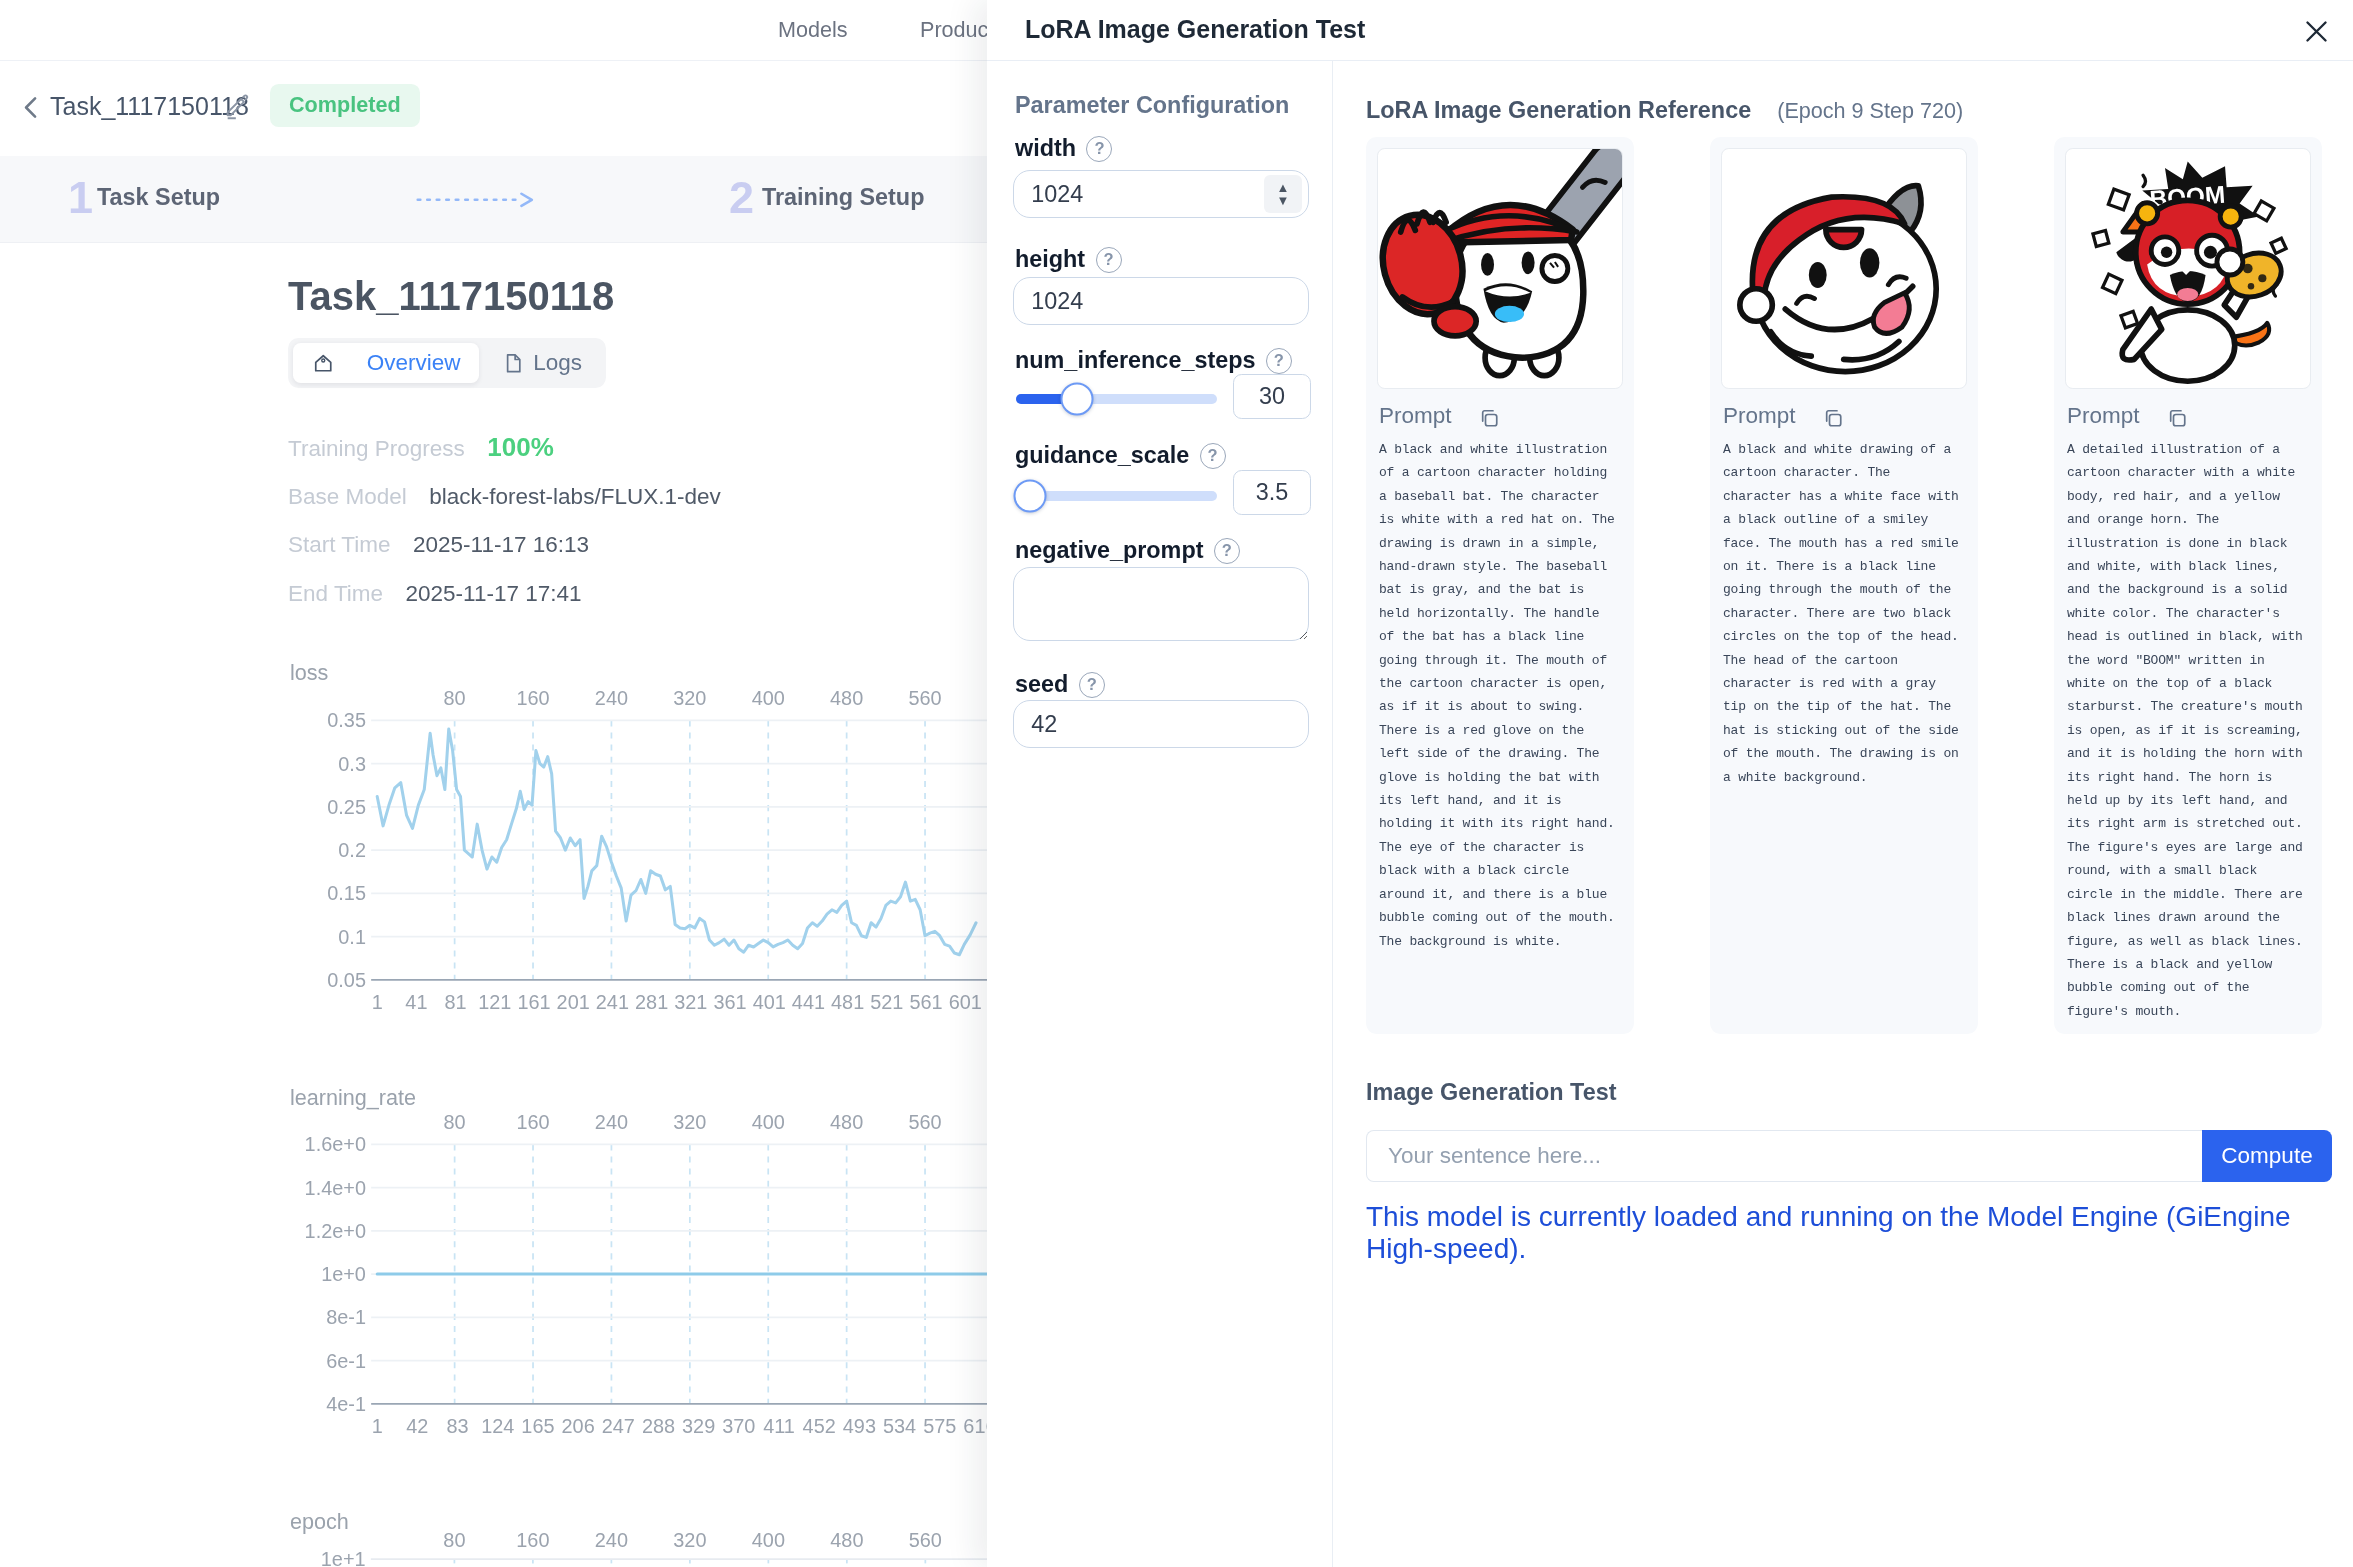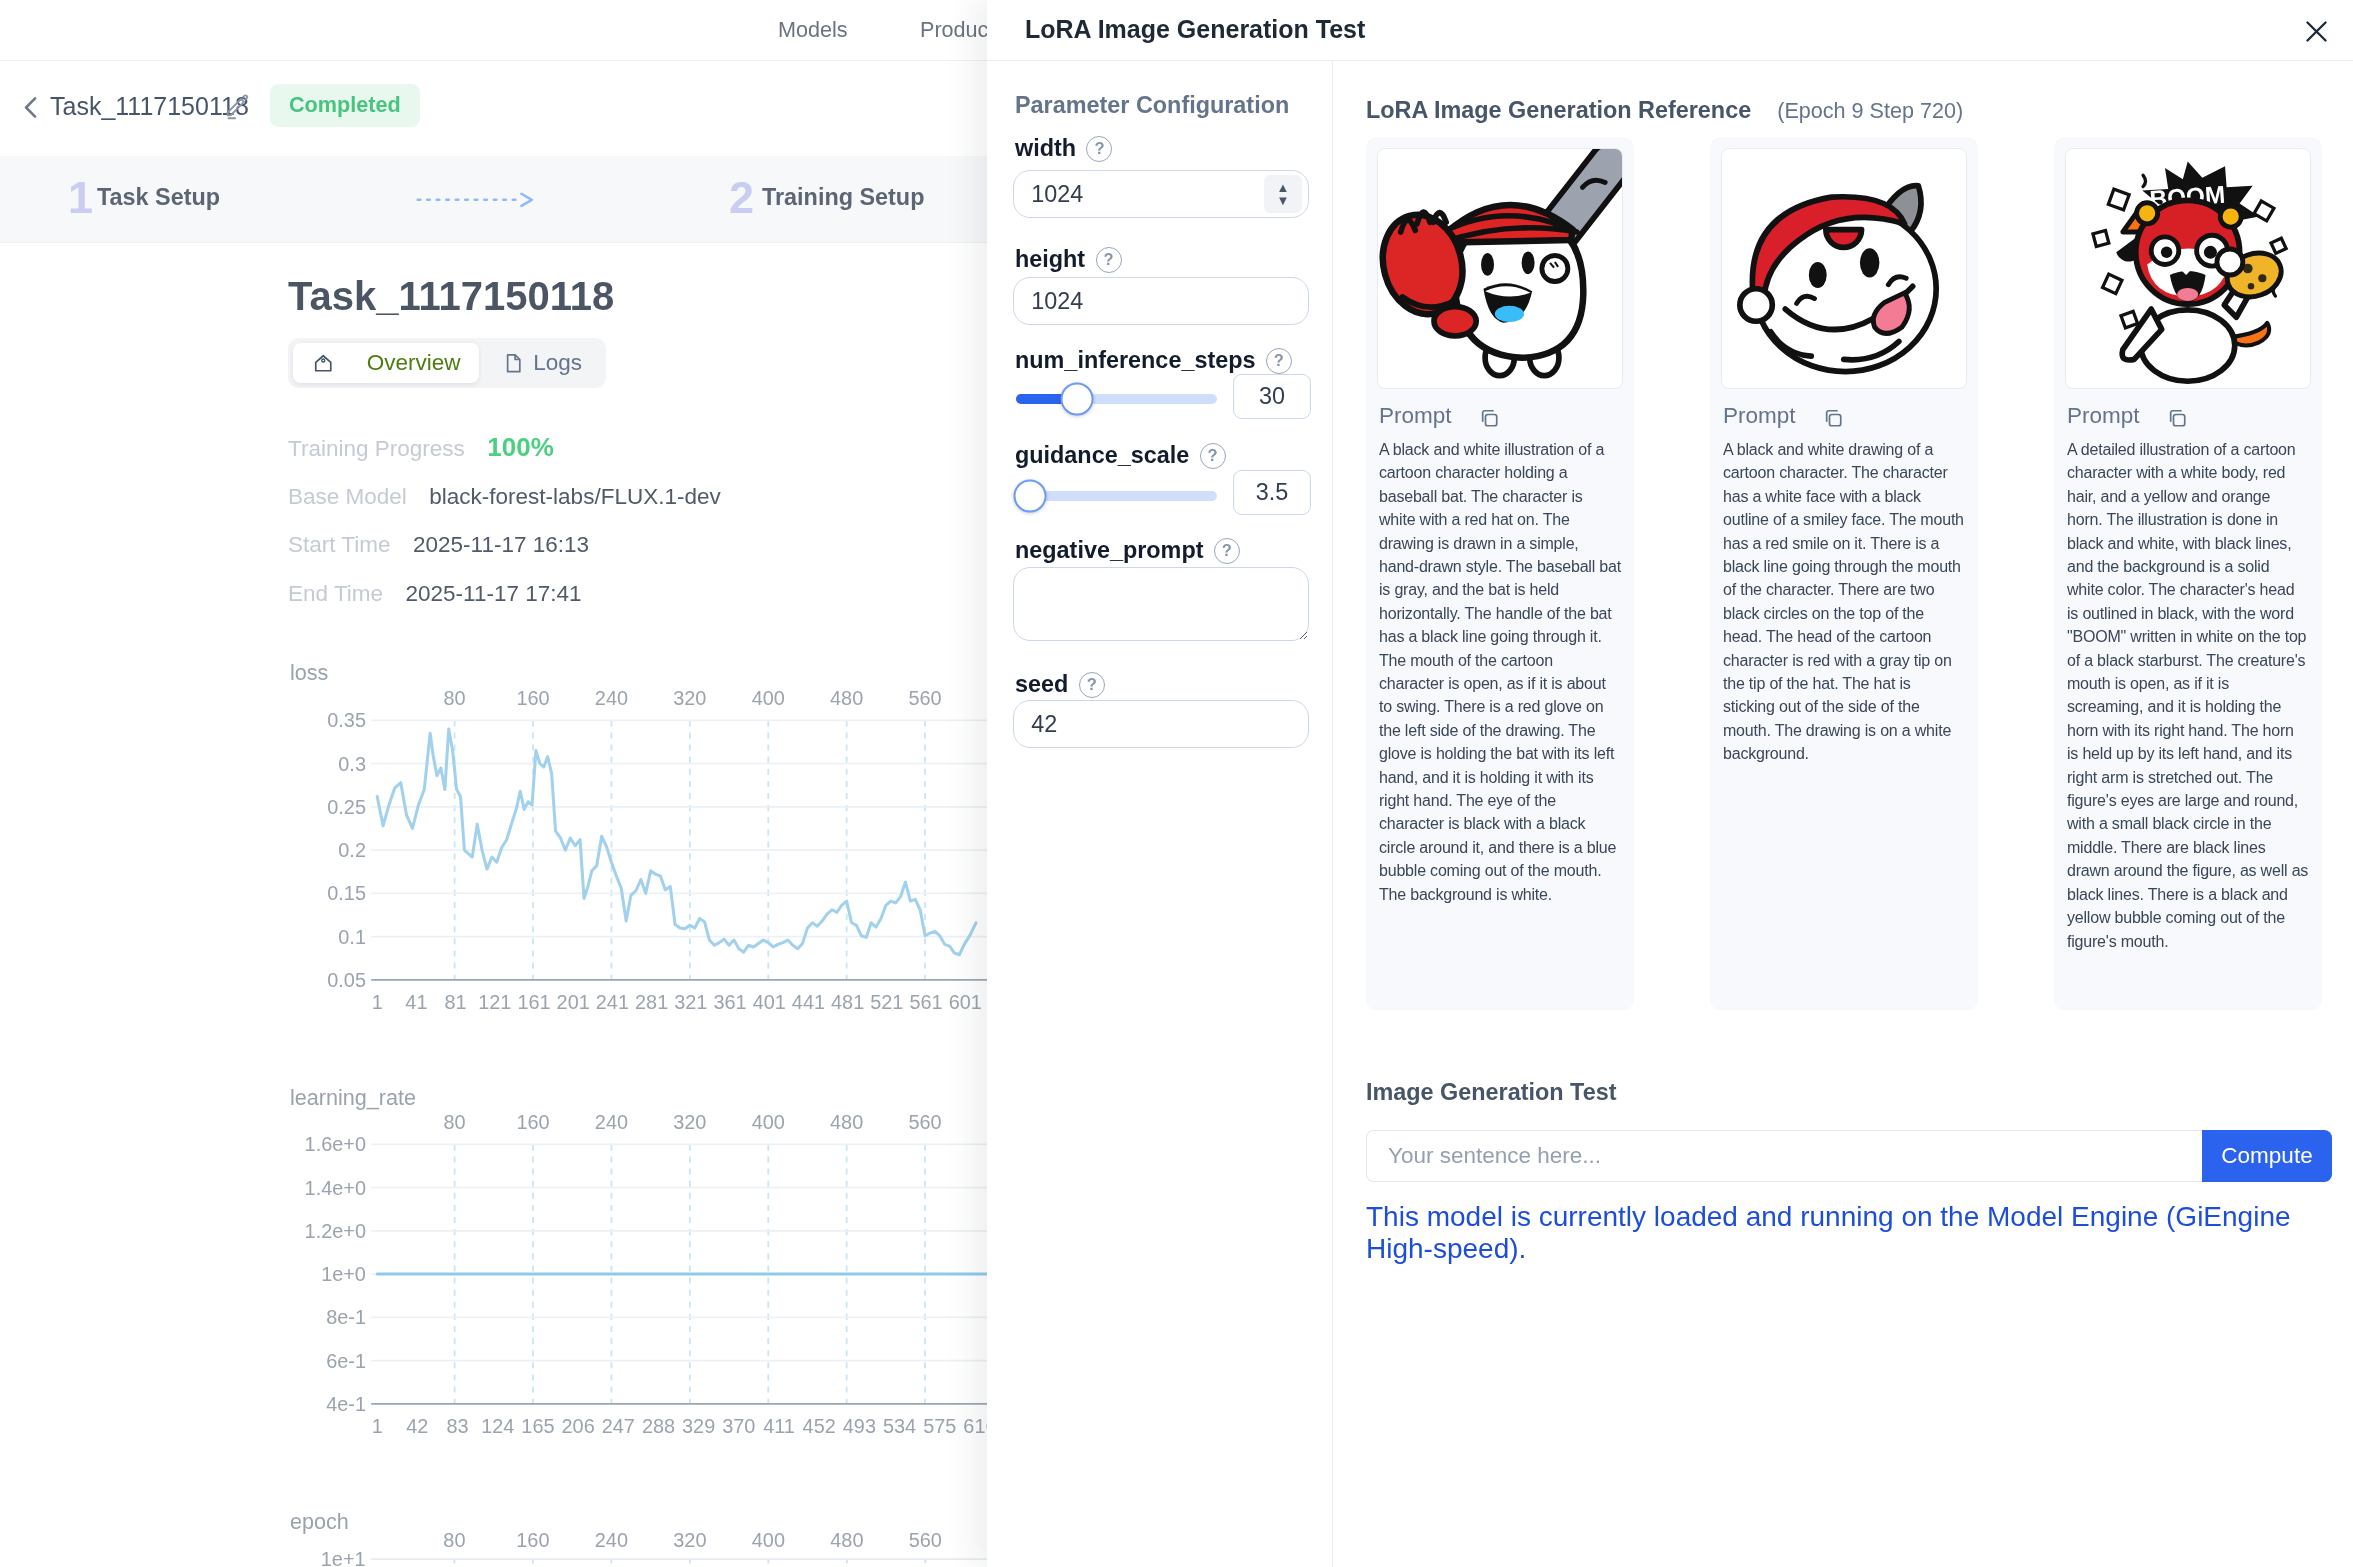--- a/index.html
+++ b/index.html
@@ -27,21 +27,21 @@
   .steplabel { position:absolute; top:28px; font-size:23.4px; font-weight:600; color:#5d6575; }
   .steparrow { position:absolute; left:416px; top:36px; }
 
   
   .main { position:absolute; left:0; top:243px; width:1299px; height:1324px; background:#fff; }
   .h1 { position:absolute; left:288px; top:31px; font-size:40px; font-weight:bold; color:#4b5563; }
   .tabs { position:absolute; left:288px; top:95px; height:50px; background:#f3f4f6; border-radius:10.4px;
     display:flex; align-items:center; padding:0 5.2px; gap:3.5px; }
   .tab { display:flex; align-items:center; gap:8.7px; height:40px; padding:0 19px; border-radius:7.8px;
     font-size:22.5px; color:#64748b; cursor:pointer; }
-  .tab.active { background:#fff; color:#4d7c0f; box-shadow:0 1.7px 5.2px rgba(20,30,50,.08);gap:32px; }
+  .tab.active { background:#fff; color:#3b82f6; box-shadow:0 1.7px 5.2px rgba(20,30,50,.08);gap:32px; }
   .tab svg { width:22.5px; height:22.5px; }
   .inforow { position:absolute; left:288px; display:flex; align-items:baseline; gap:22.5px; }
   .inflabel { font-size:22.5px; color:#c5cbd4; }
   .infvalue { font-size:22.5px; color:#505a68; }
   .green { color:#4bd07f; font-weight:bold; font-size:26px; }
   .charttitle { position:absolute; left:290px; font-size:21.6px; color:#9aa2ac; }
   .chartsvg { position:absolute; left:260px; }
 
   
   .modal { position:absolute; left:987px; top:0; width:1367px; height:1567px; background:#fff;
@@ -74,21 +74,21 @@
   .ref-heading { font-size:23.4px; font-weight:600; color:#475569; }
   .epoch-info { font-size:21.6px; color:#64748b; }
   .cards { position:absolute; left:33px; top:76px; width:966px; display:flex; gap:76px; align-items:stretch; }
   .card { width:268px; min-height:873px; background:#f7f9fc; border-radius:10.4px; padding:11.3px; }
   .imgbox { width:100%; height:241px; background:#fff; border:1.7px solid #e8ecf1; border-radius:7.8px;
     overflow:hidden; margin-bottom:14px; }
   .imgbox svg { width:100%; height:100%; }
   .prompt-row { display:flex; align-items:flex-end; gap:26px; margin:3.5px 0 8.7px 1.7px; }
   .prompt-label { font-size:22.5px; color:#64748b; }
   .copyicon { width:22.5px; height:22.5px; color:#64748b; cursor:pointer; }
-  .prompt-text { font-size:16px; line-height:23.4px; color:#3a4659; letter-spacing:-0.2px; padding:0 1.7px; }
+  .prompt-text { font-size:13px; line-height:23.4px; color:#3a4659; letter-spacing:-0.2px; padding:0 1.7px;font-family:Liberation Mono, monospace; }
 
   .test-heading { position:absolute; left:33px; top:1018px; font-size:23.4px; font-weight:600; color:#475569; }
   .testrow { position:absolute; left:33px; top:1069px; width:966px; height:52px; display:flex; }
   .testinput { flex:1; border:1.7px solid #e2e8f0; border-right:none; border-radius:7.8px 0 0 7.8px; font-size:22.5px;
     color:#333d4d; padding:0 21px; font-family:"Liberation Sans",sans-serif; }
   .testinput::placeholder { color:#94a0b0; }
   .computebtn { width:130px; background:#2b63ee; color:#fff; border:none; border-radius:0 7.8px 7.8px 0;
     font-size:22.5px; font-family:"Liberation Sans",sans-serif; cursor:pointer; }
   .helper { position:absolute; left:33px; top:1140px; font-size:28px; color:#1d4ed8; }
 </style>

